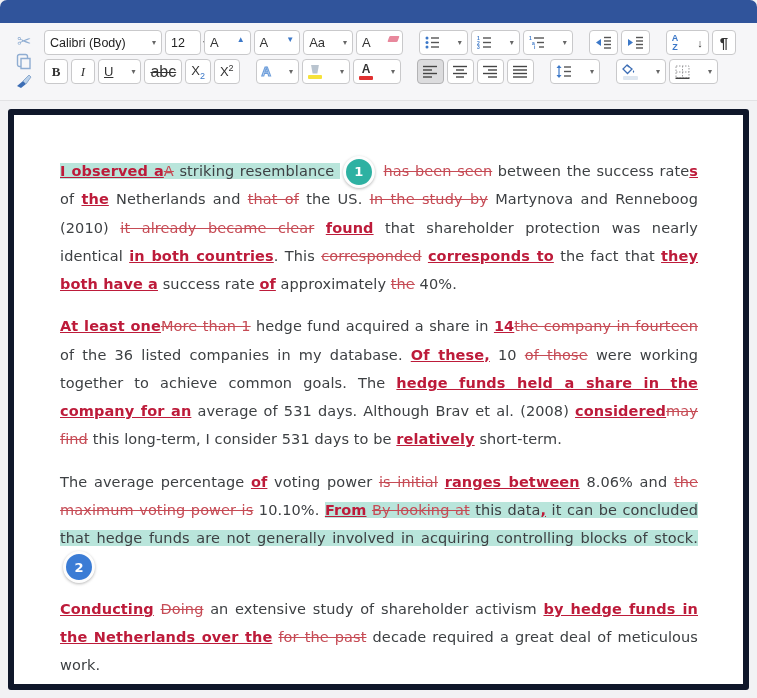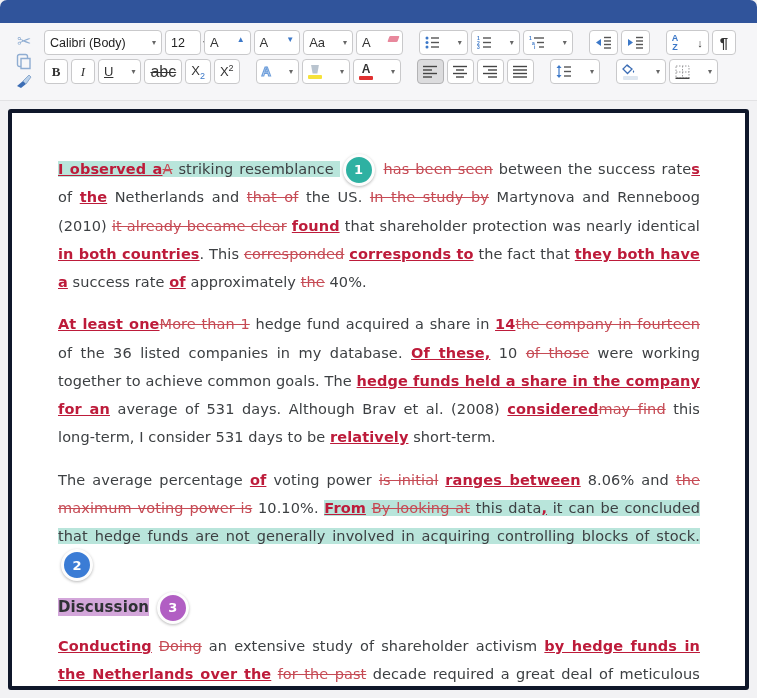--- a/index.html
+++ b/index.html
@@ -39,21 +39,21 @@
   .stack{display:flex;flex-direction:column;align-items:center;line-height:1;}
   .hl-pen{display:inline-block;width:8px;height:9px;background:#b9c4cf;
     clip-path:polygon(0 0,100% 0,80% 100%,20% 100%);}
   svg.ic{display:block;}
   .azword{color:#3c78c8;font-size:9px;font-weight:bold;line-height:1;}
   .az-ar{font-size:11px;color:#333;margin-left:1px;}
   .pilcrow{font-size:15px;font-weight:bold;color:#333;}
 
   
   .docwrap{flex:1;padding:8px;box-sizing:border-box;min-height:0;}
-  .doc{background:#fff;border:4px solid #0f172a;border-radius:3px;height:100%;
+  .doc{background:#fff;border:6px solid #0f172a;border-radius:3px;height:100%;
     box-sizing:border-box;padding:42px 45px 8px 46px;overflow:hidden;
     font-family:"DejaVu Sans","Liberation Sans",sans-serif;}
   .para{margin:0 0 14px 0;text-align:justify;font-size:14.5px;line-height:1.95;
     color:#3d4043;letter-spacing:.1px;}
   .para.heading{text-align:left;margin:2px 0 10px 0;}
   .norm{color:#3d4043;}
   .ins{color:#bd1b3a;font-weight:700;text-decoration:underline;}
   .del{color:#c64b55;text-decoration:line-through;}
   .bold{color:#2e3134;font-weight:700;font-size:15px;}
   .hl-teal{background:#b9e5db;}
@@ -307,17 +307,16 @@
         </div>
       </div>
     </div>
   </div>
 
   <div class="docwrap">
     <div class="doc">
         <p class="para"><span class="run ins hl-teal">I observed a</span><span class="run del hl-teal">A</span><span class="run norm hl-teal"> striking resemblance </span><span class="badge badge-teal">1</span><span class="run norm"> </span><span class="run del">has been seen</span><span class="run norm"> between the success rate</span><span class="run ins">s</span><span class="run norm"> of </span><span class="run ins">the</span><span class="run norm"> Netherlands and </span><span class="run del">that of</span><span class="run norm"> the US. </span><span class="run del">In the study by</span><span class="run norm"> Martynova and Renneboog (2010) </span><span class="run del">it already became clear</span><span class="run norm"> </span><span class="run ins">found</span><span class="run norm"> that shareholder protection was nearly identical </span><span class="run ins">in both countries</span><span class="run norm">. This </span><span class="run del">corresponded</span><span class="run norm"> </span><span class="run ins">corresponds to</span><span class="run norm"> the fact that </span><span class="run ins">they both have a</span><span class="run norm"> success rate </span><span class="run ins">of</span><span class="run norm"> approximately </span><span class="run del">the</span><span class="run norm"> 40%.</span></p>
         <p class="para"><span class="run ins">At least one</span><span class="run del">More than 1</span><span class="run norm"> hedge fund acquired a share in </span><span class="run ins">14</span><span class="run del">the company in fourteen</span><span class="run norm"> of the 36 listed companies in my database. </span><span class="run ins">Of these,</span><span class="run norm"> 10 </span><span class="run del">of those</span><span class="run norm"> were working together to achieve common goals. The </span><span class="run ins">hedge funds held a share in the company for an</span><span class="run norm"> average of 531 days. Although Brav et al. (2008) </span><span class="run ins">considered</span><span class="run del">may find</span><span class="run norm"> this long-term, I consider 531 days to be </span><span class="run ins">relatively</span><span class="run norm"> short-term.</span></p>
         <p class="para"><span class="run norm">The average percentage </span><span class="run ins">of</span><span class="run norm"> voting power </span><span class="run del">is initial</span><span class="run norm"> </span><span class="run ins">ranges between</span><span class="run norm"> 8.06% and </span><span class="run del">the maximum voting power is</span><span class="run norm"> 10.10%. </span><span class="run ins hl-teal">From</span><span class="run norm hl-teal"> </span><span class="run del hl-teal">By looking at</span><span class="run norm hl-teal"> this data</span><span class="run ins hl-teal">,</span><span class="run norm hl-teal"> it can be concluded that hedge funds are not generally involved in acquiring controlling blocks of stock. </span><span class="badge badge-blue">2</span></p>
-        <p class="para heading"><span class="run bold hl-purple">Discussion</span><span class="run norm"> </span><span class="badge badge-purple">3</span></p>
         <p class="para"><span class="run ins">Conducting</span><span class="run norm"> </span><span class="run del">Doing</span><span class="run norm"> an extensive study of shareholder activism </span><span class="run ins">by hedge funds in the Netherlands over the</span><span class="run norm"> </span><span class="run del">for the past</span><span class="run norm"> decade required a great deal of meticulous work. </span></p>
       </div>
   </div>
 </div>
 
 </body></html>

